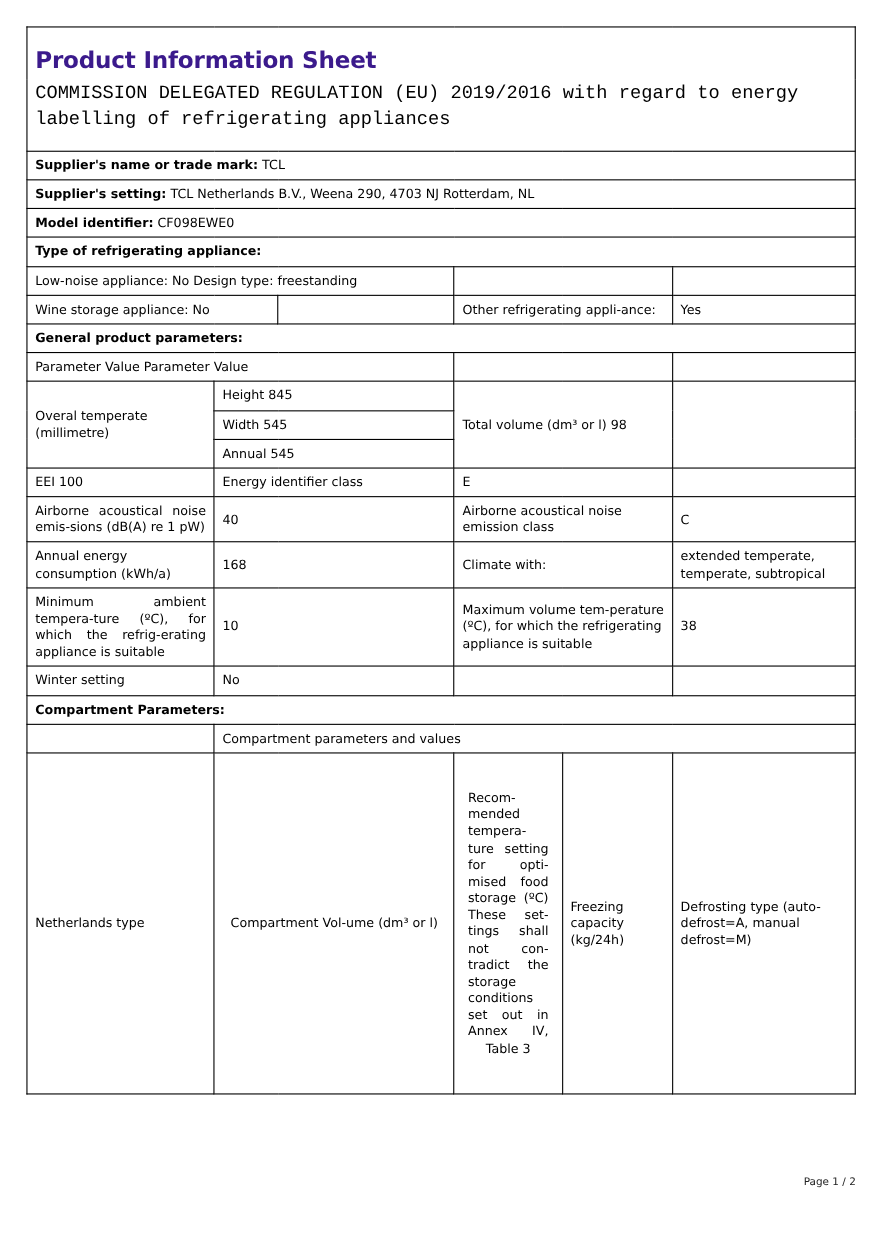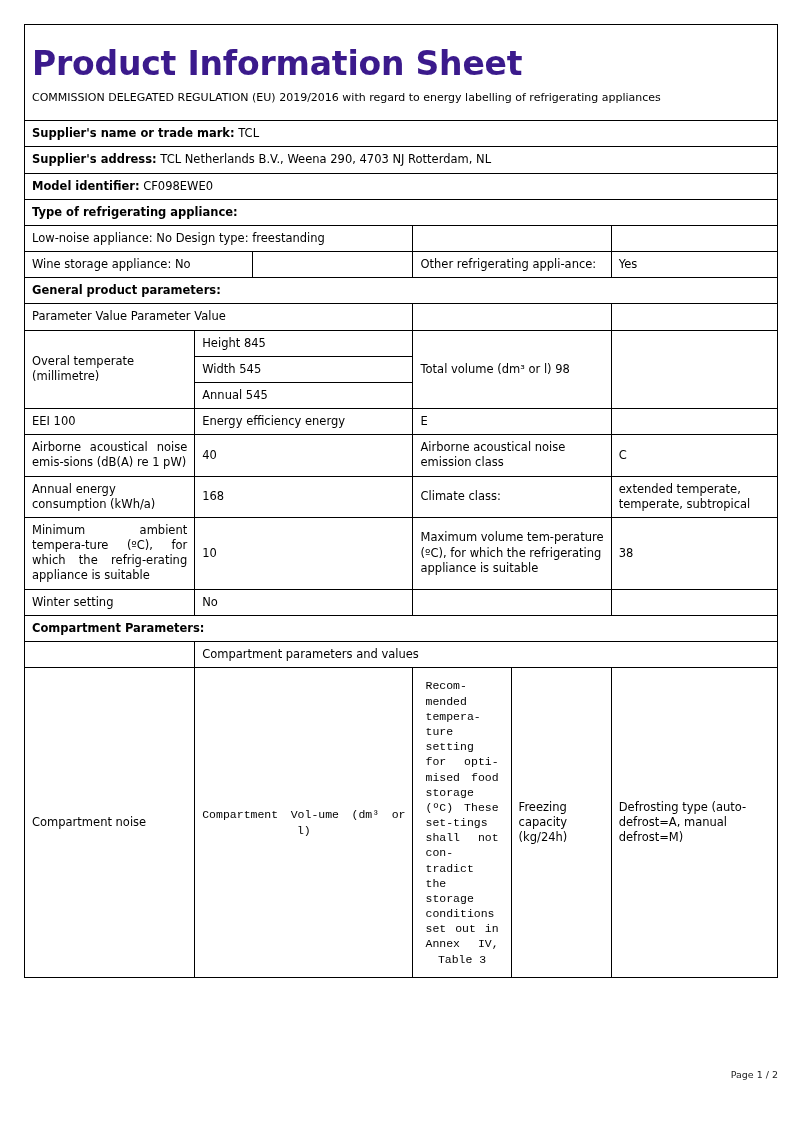--- a/index.html
+++ b/index.html
@@ -29,50 +29,50 @@
     border: 1px solid #000;
   }
   table.sheet td {
     border: 1px solid #000;
     padding: 5px 7px;
     font-size: 11.5px;
     line-height: 1.32;
     vertical-align: middle;
   }
   .title {
-    font-size: 33px;
+    font-size: 21px;
     font-weight: bold;
     color: #3b1a8c;
     padding-top: 12px;
     padding-bottom: 2px;
     letter-spacing: -0.2px;
   }
   .subtitle {
-    font-size: 11px;
+    font-size: 17px;
     line-height: 1.42;
     padding-bottom: 10px;
     padding-top: 2px;
+    font-family: Liberation Mono, monospace;
   }
   .nb { font-weight: bold; }
   .no-border-bottom { border-bottom: none !important; }
   .no-border-top { border-top: none !important; }
   .center { }
   .head-cell {
     text-align: left;
     vertical-align: middle;
   }
   .tight { padding: 2px 7px; }
   .dim-label {
     vertical-align: middle;
   }
   .just {
     text-align: justify;
     text-align-last: center;
     hyphens: auto;
-    font-family: Liberation Mono, monospace;
   }
   .justleft {
     text-align: justify;
     hyphens: auto;
   }
   .footer {
     position: absolute;
     right: 0;
     bottom: -30px;
     font-size: 9.5px;
@@ -110,21 +110,21 @@
 
     <tr>
       <td colspan="6">
         <span class="nb">Supplier's name or trade mark:</span>
         <span>TCL</span>
       </td>
     </tr>
 
     <tr>
       <td colspan="6">
-        <span class="nb">Supplier's address:</span>
+        <span class="nb">Supplier's setting:</span>
         <span>TCL Netherlands B.V., Weena 290, 4703 NJ Rotterdam, NL</span>
       </td>
     </tr>
 
     <tr>
       <td colspan="6">
         <span class="nb">Model identifier:</span>
         <span>CF098EWE0</span>
       </td>
     </tr>
@@ -173,36 +173,36 @@
     </tr>
     <tr>
       <td colspan="2" class="tight">
         <span>Annual</span>
         <span>545</span>
       </td>
     </tr>
 
     <tr>
       <td>EEI 100</td>
-      <td colspan="2">Energy efficiency energy</td>
+      <td colspan="2">Energy identifier class</td>
       <td colspan="2">E</td>
       <td></td>
     </tr>
 
     <tr>
       <td class="justleft">Airborne acoustical noise emis-sions (dB(A) re 1 pW)</td>
       <td colspan="2">40</td>
       <td colspan="2">Airborne acoustical noise emission class</td>
       <td>C</td>
     </tr>
 
     <tr>
       <td>Annual energy consumption (kWh/a)</td>
       <td colspan="2">168</td>
-      <td colspan="2">Climate class:</td>
+      <td colspan="2">Climate with:</td>
       <td>extended temperate, temperate, subtropical</td>
     </tr>
 
     <tr>
       <td class="justleft">Minimum ambient tempera-ture (ºC), for which the refrig-erating appliance is suitable</td>
       <td colspan="2">10</td>
       <td colspan="2">Maximum volume tem-perature (ºC), for which the refrigerating appliance is suitable</td>
       <td>38</td>
     </tr>
 
@@ -216,21 +216,21 @@
     <tr>
       <td colspan="6" class="nb">Compartment Parameters:</td>
     </tr>
 
     <tr>
       <td></td>
       <td colspan="5" class="center">Compartment parameters and values</td>
     </tr>
 
     <tr style="height:310px;">
-      <td class="head-cell">Compartment noise</td>
+      <td class="head-cell">Netherlands type</td>
       <td colspan="2" class="head-cell just">Compartment Vol-ume (dm³ or l)</td>
       <td class="head-cell just" style="padding-left:12px;padding-right:12px;">Recom-mended tempera-ture setting for opti-mised food storage (ºC) These set-tings shall not con-tradict the storage conditions set out in Annex IV, Table 3</td>
       <td class="head-cell">Freezing capacity (kg/24h)</td>
       <td class="head-cell">Defrosting type (auto-defrost=A, manual defrost=M)</td>
     </tr>
   </tbody>
     </table>
 
   <div class="footer">Page 1 / 2</div>
 </div>

